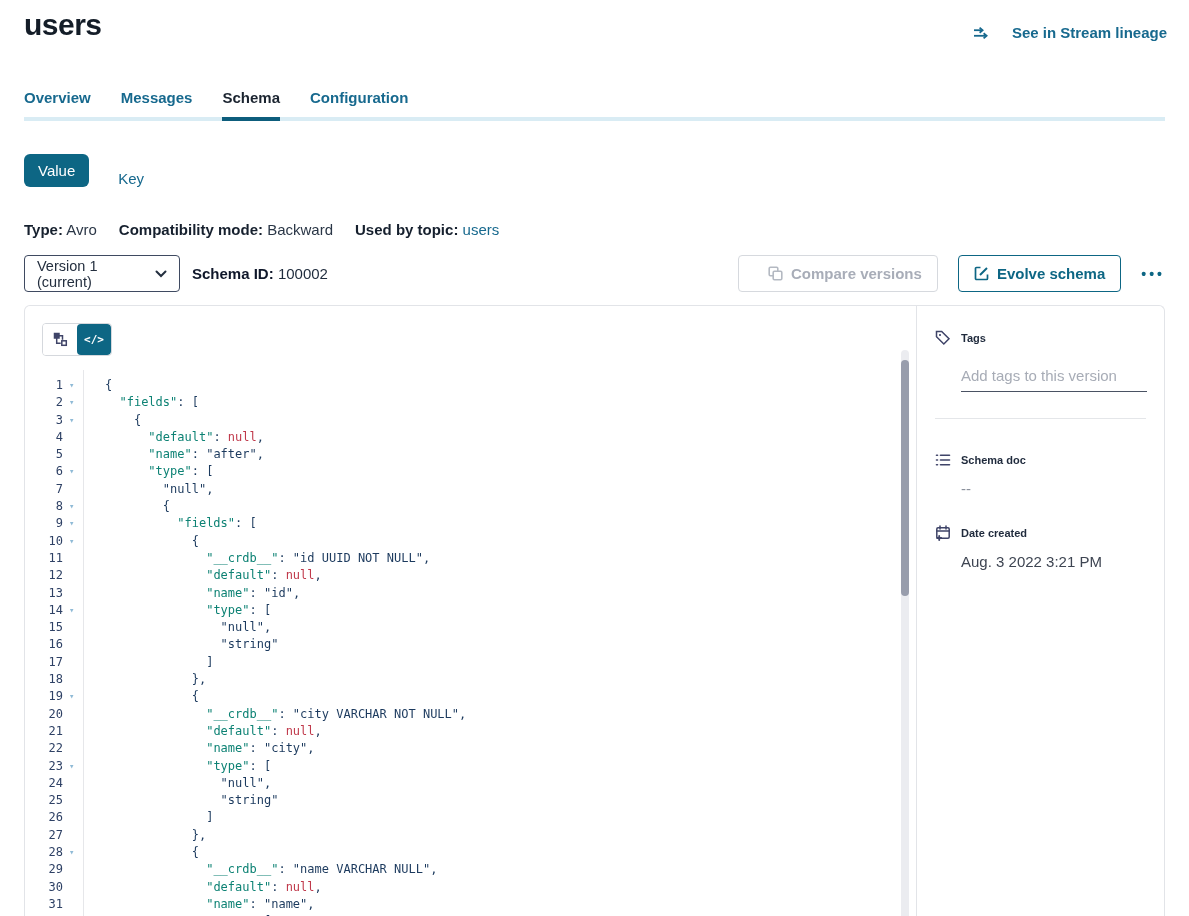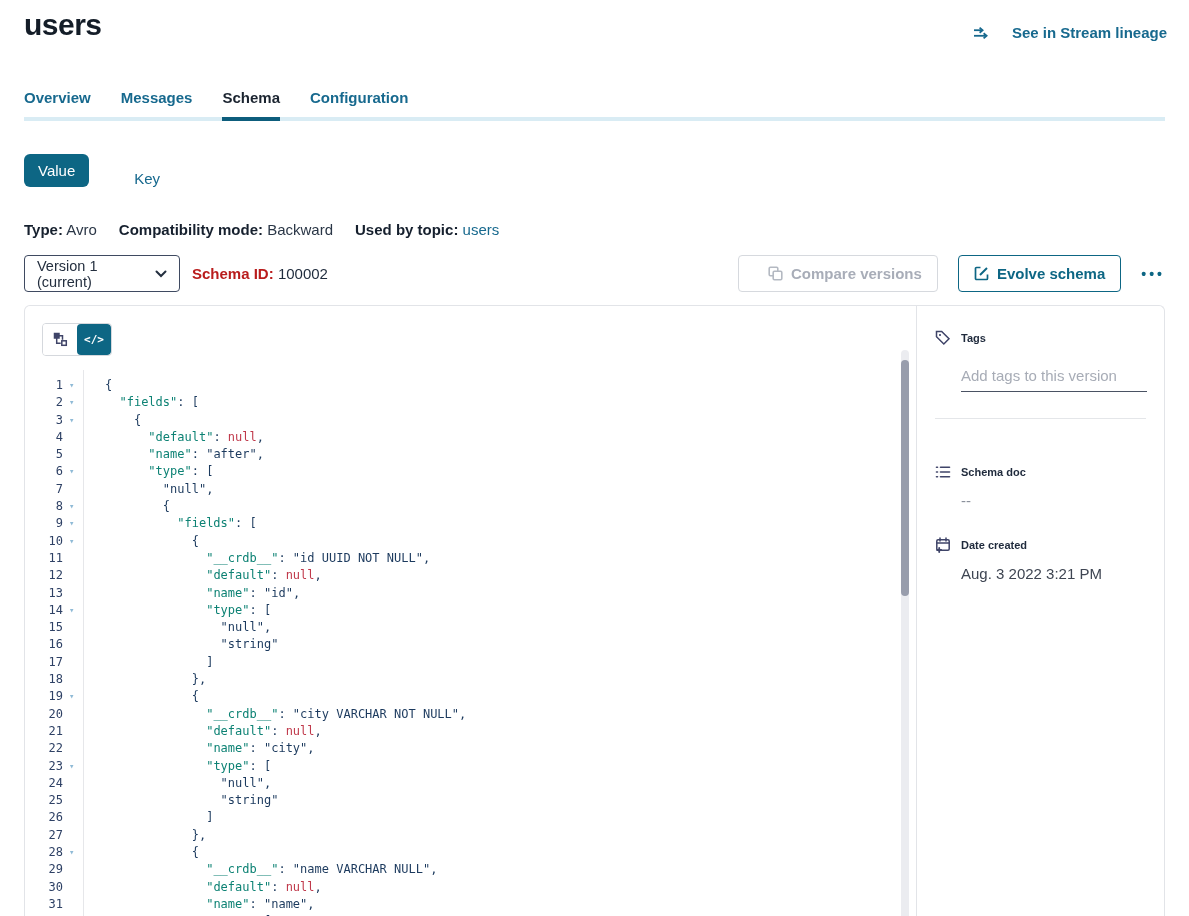--- a/index.html
+++ b/index.html
@@ -16,35 +16,35 @@
   .tabs { display:flex; gap:30px; margin-top:47px; }
   .tab { font-size:15px; font-weight:600; color:#17698e; padding-bottom:11px; position:relative; cursor:pointer; }
   .tab.active { color:#1b2430; }
   .tab.active::after { content:""; position:absolute; left:0; right:0; bottom:-4px; height:4px; background:#0d5d7c; z-index:1; }
   .tab-track { height:4px; background:#d9ecf4; }
 
   
   .seg-row { margin-top:33px; display:flex; align-items:flex-end; gap:29px; }
   .seg-btn { background:#0d6684; color:#fff; font-size:15px; border:none; border-radius:6px;
     padding:8px 14px; cursor:pointer; }
-  .seg-link { color:#17698e; font-size:15px; cursor:pointer;margin-left:16px; }
+  .seg-link { color:#17698e; font-size:15px; cursor:pointer; }
 
   
   .meta-row { margin-top:34px; display:flex; gap:22px; font-size:15px; }
   .meta-item b { color:#16202e; font-weight:700; }
   .meta-item span { color:#2a3646; }
   .meta-item a { color:#17698e; text-decoration:none; cursor:pointer; }
 
   
   .version-row { margin-top:17px; display:flex; align-items:center; }
   .select { width:156px; height:37px; border:1px solid #3f4a61; border-radius:4px; background:#fff;
     display:flex; align-items:center; justify-content:space-between; padding:0 12px; font-size:14.5px;
     color:#242f3f; cursor:pointer; }
   .schema-id { margin-left:12px; font-size:15px; }
-  .schema-id b { font-weight:700; color:#b91c1c; }
+  .schema-id b { font-weight:700; color:#0f172a; }
   .actions { margin-left:auto; display:flex; align-items:center; gap:20px; }
   .btn { height:37px; padding:0 15px; border-radius:4px; font-size:15px; font-weight:600;
     display:flex; align-items:center; gap:8px; background:#fff; cursor:pointer; }
   .btn.disabled { border:1px solid #d6d9de; color:#a8adb8;padding-left:29px; }
   .btn.primary-outline { border:1px solid #0d6684; color:#0d6684; }
   .more-btn { color:#0d6684; font-size:14px; letter-spacing:3px; font-weight:700; cursor:pointer; background:none; border:none; }
 
   
   .main-box { margin-top:13px; height:614px; border:1px solid #e2e4e8; border-bottom:none;
     border-radius:6px 6px 0 0; display:flex; overflow:hidden; }
@@ -71,21 +71,21 @@
 
   
   .sidebar { width:248px; border-left:1px solid #e2e4e8; padding:24px 18px; }
   .sb-head { display:flex; align-items:center; gap:10px; font-size:11px; font-weight:700; color:#1f2a3c; }
   .sb-icon { color:#3f4468; display:flex; }
   .tags-input { display:block; margin:21px 0 0 26px; width:186px; border:none; border-bottom:1px solid #4a5263;
     padding:0 0 7px; font-size:15px; color:#2a3646; background:transparent; outline:none;
     font-family:"Liberation Sans", sans-serif; }
   .tags-input::placeholder { color:#a7acb6; }
   .sb-divider { height:1px; background:#e4e6e9; margin-top:26px; }
-  .sb-section-2 { margin-top:45px; }
+  .sb-section-2 { margin-top:33px; }
   .sb-section-3 { margin-top:28px; }
   .sb-value { margin:12px 0 0 26px; font-size:15px; color:#3e4552; }
   .sb-value.muted { color:#8b919c; }
 </style>
 </head>
 <body>
 
 <div class="page">
 
   <h1 class="page-title">users</h1>

